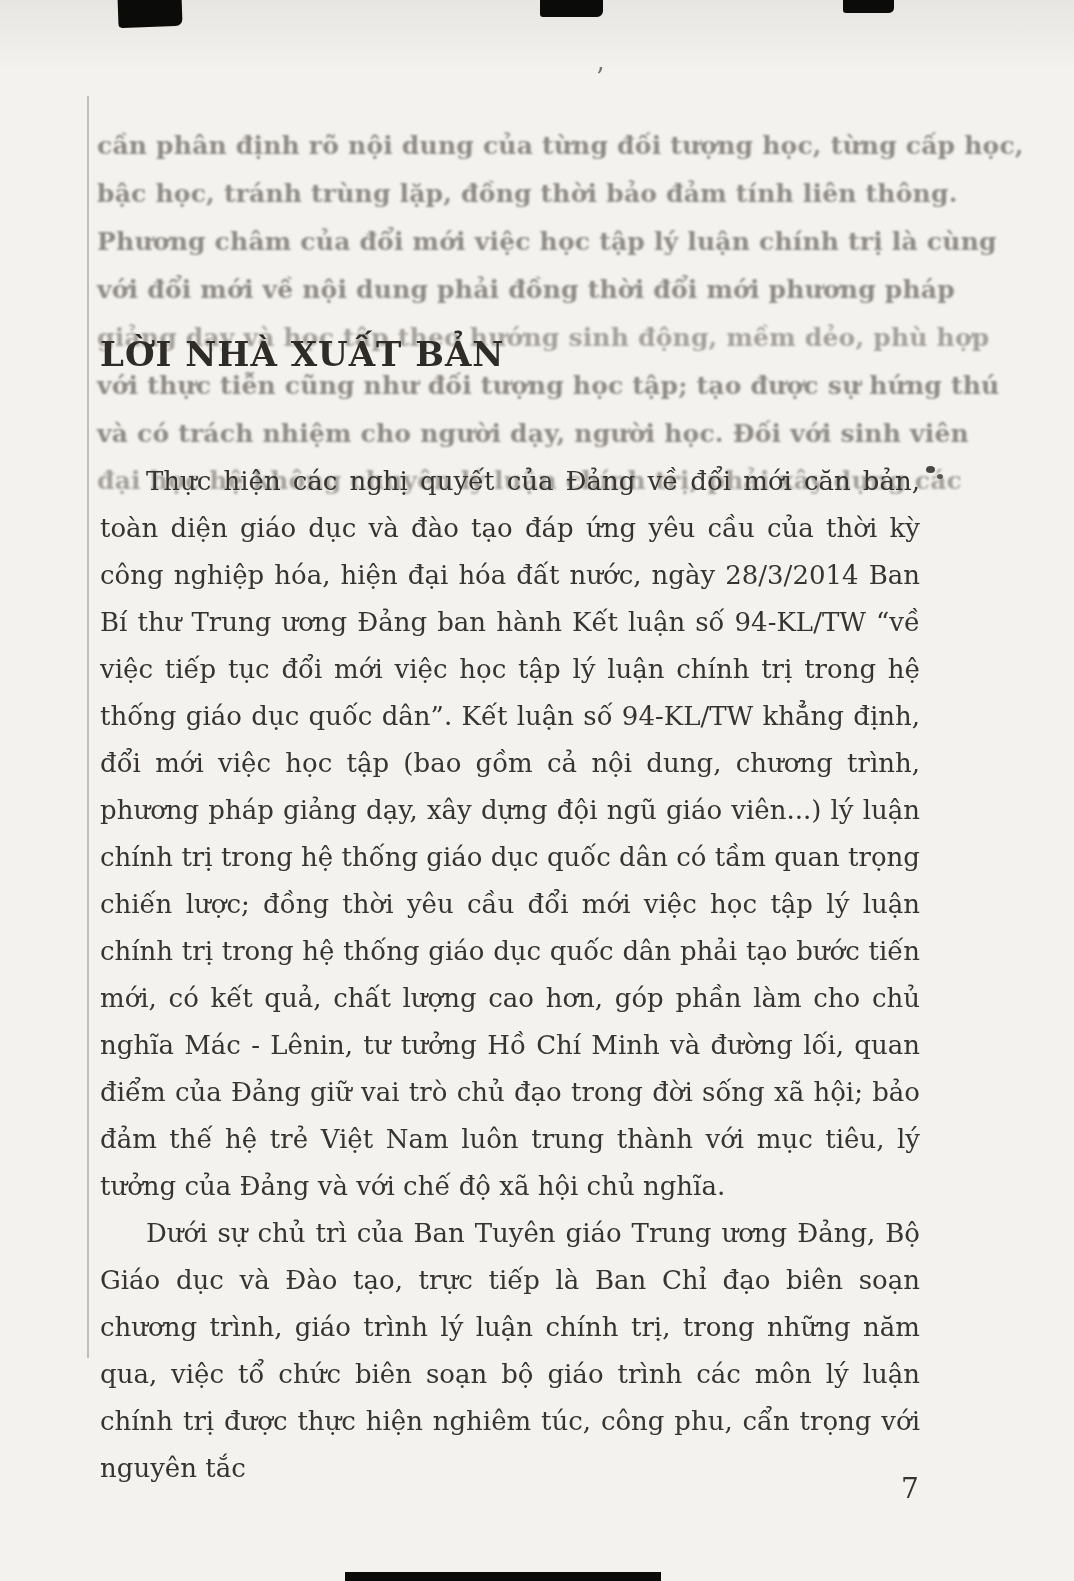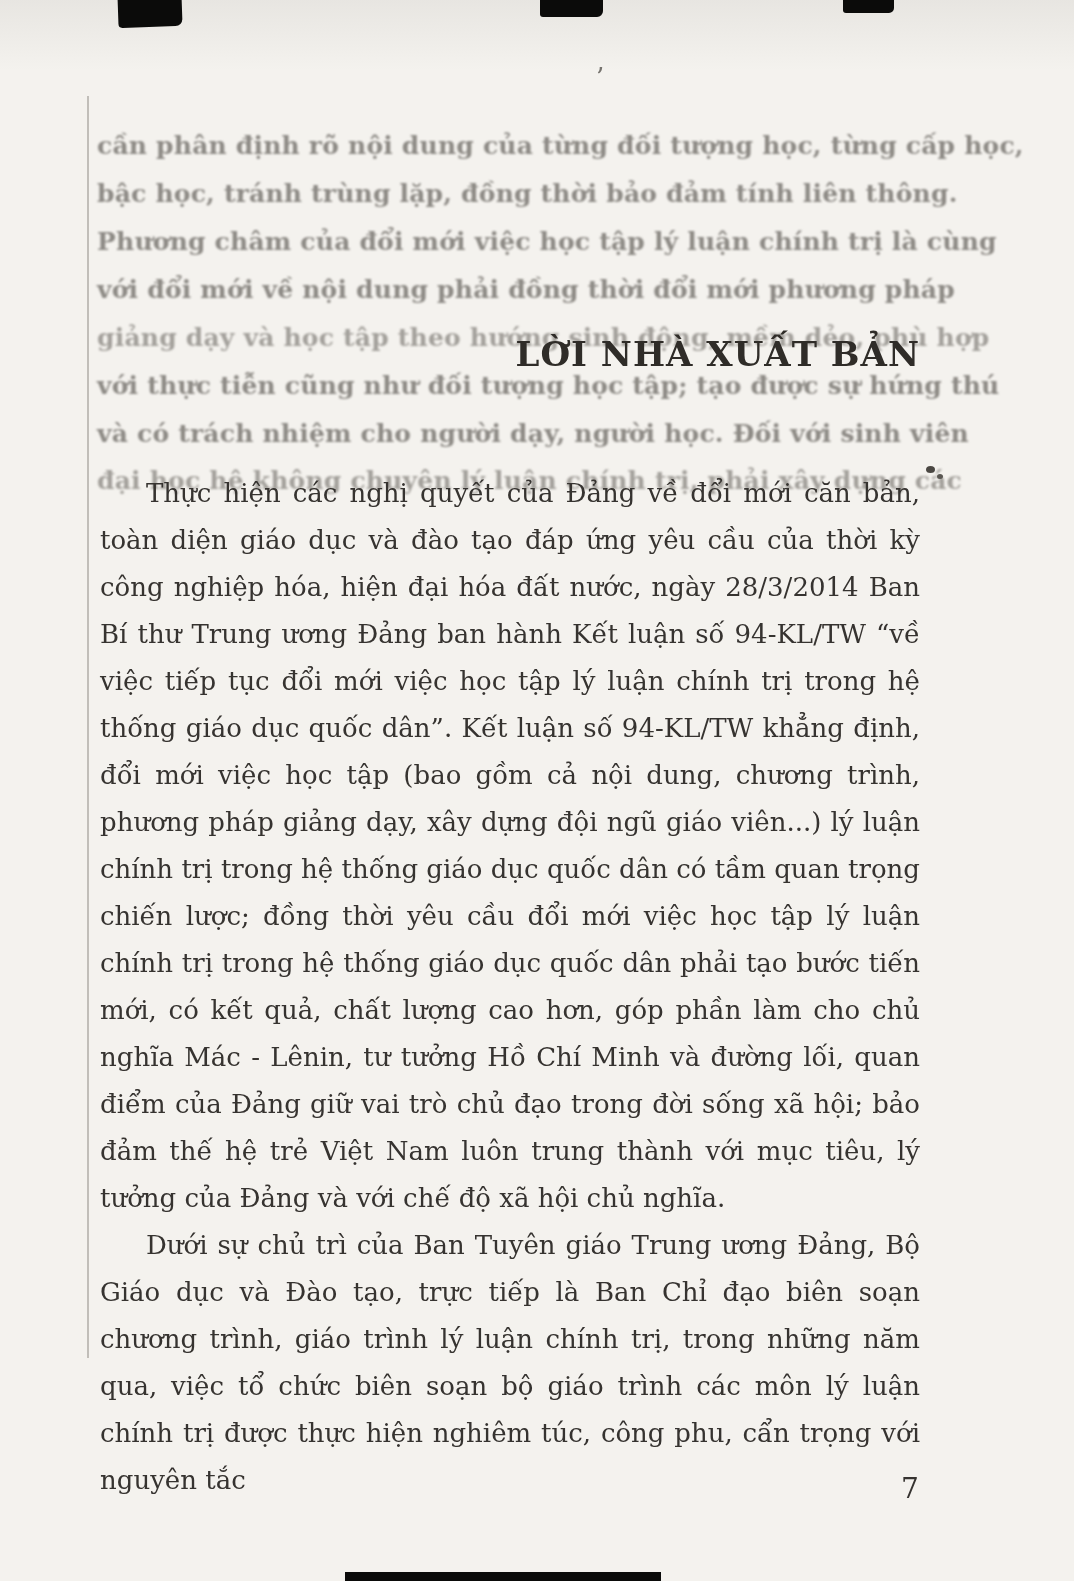--- a/index.html
+++ b/index.html
@@ -39,38 +39,37 @@
     z-index: 1;
   }
   .ghost-line.faint { color: #a3a09b; }
   
   .title {
     position: absolute;
     left: 100px;
     width: 820px;
     top: 334px;
     margin: 0;
-    text-align: right;
+    text-align: left;
     font-size: 34px;
     font-weight: 700;
     letter-spacing: 1px;
     color: #2f2c28;
     z-index: 2;
   }
   .body-text {
     position: absolute;
     left: 100px;
     top: 458px;
     width: 820px;
     font-size: 26px;
     line-height: 47px;
     color: #363330;
     text-align: justify;
     z-index: 2;
-    margin-top: 12px;
   }
   .body-text p {
     margin: 0;
     text-indent: 46px;
   }
   .page-number {
     position: absolute;
     left: 880px;
     top: 1472px;
     width: 60px;

